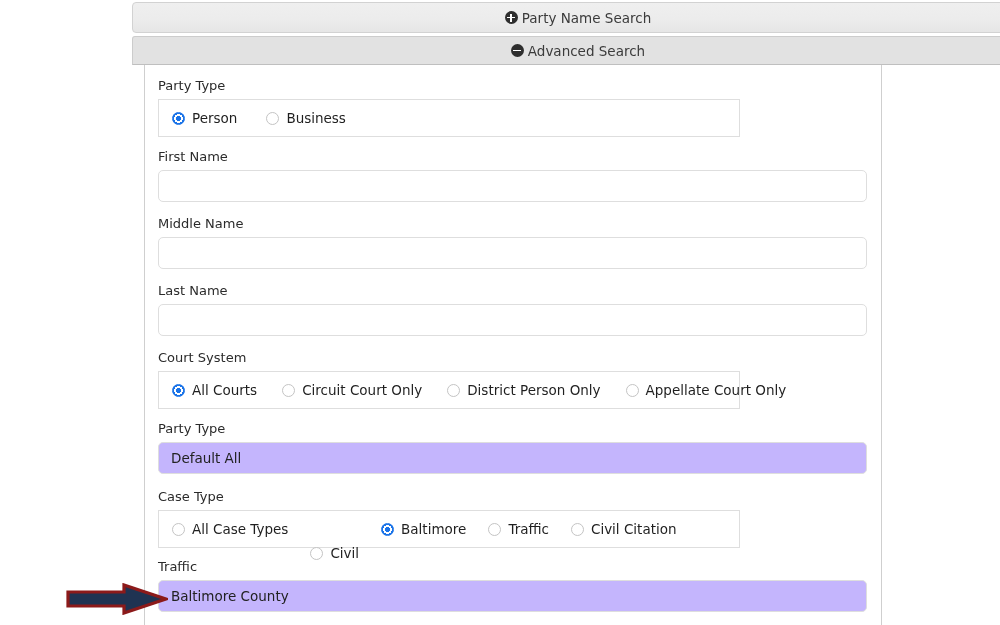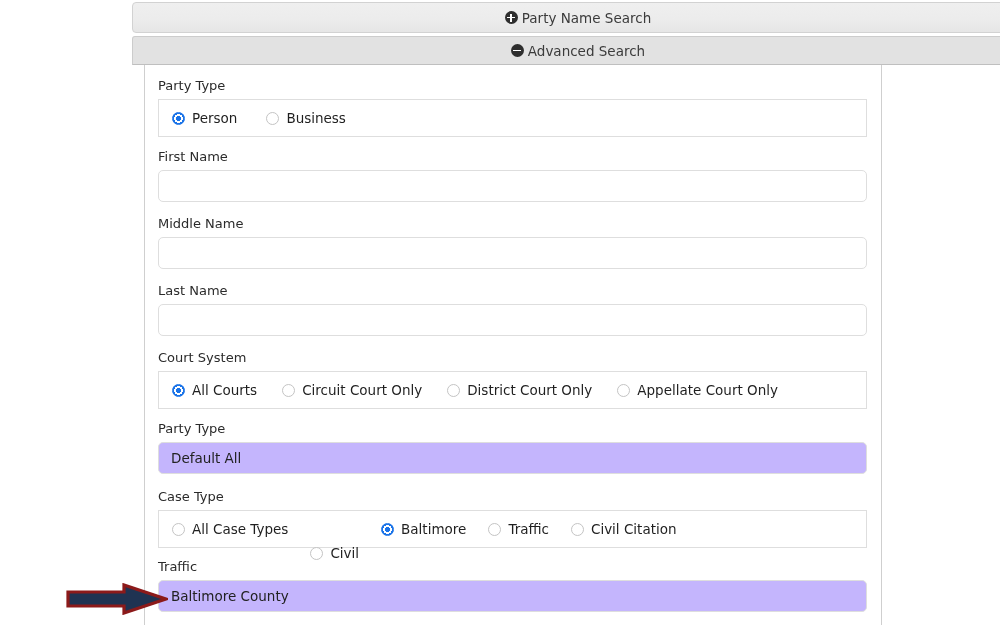--- a/index.html
+++ b/index.html
@@ -134,21 +134,21 @@
     display: flex;
     align-items: center;
     padding-left: 12px;
     font-size: 13.5px;
     color: #222222;
   }
 
   
   .radio-group {
     box-sizing: border-box;
-    width: 709px;
+    width: 582px;
     height: 38px;
     border: 1px solid #dedede;
     background: #ffffff;
     display: flex;
     align-items: center;
     padding-left: 13px;
   }
 
   .radio-option {
     display: flex;
@@ -239,21 +239,21 @@
         <div class="radio-option" style="margin-right:25px;">
           <span class="radio-dot checked"></span>
           <span>All Courts</span>
         </div>
         <div class="radio-option" style="margin-right:25px;">
           <span class="radio-dot"></span>
           <span>Circuit Court Only</span>
         </div>
         <div class="radio-option" style="margin-right:25px;">
           <span class="radio-dot"></span>
-          <span>District Court Only</span>
+          <span>District Person Only</span>
         </div>
         <div class="radio-option">
           <span class="radio-dot"></span>
           <span>Appellate Court Only</span>
         </div>
       </div>
     </div>
 
     <div class="field" style="top:356px;">
       <div class="field-label">Party Type</div>

